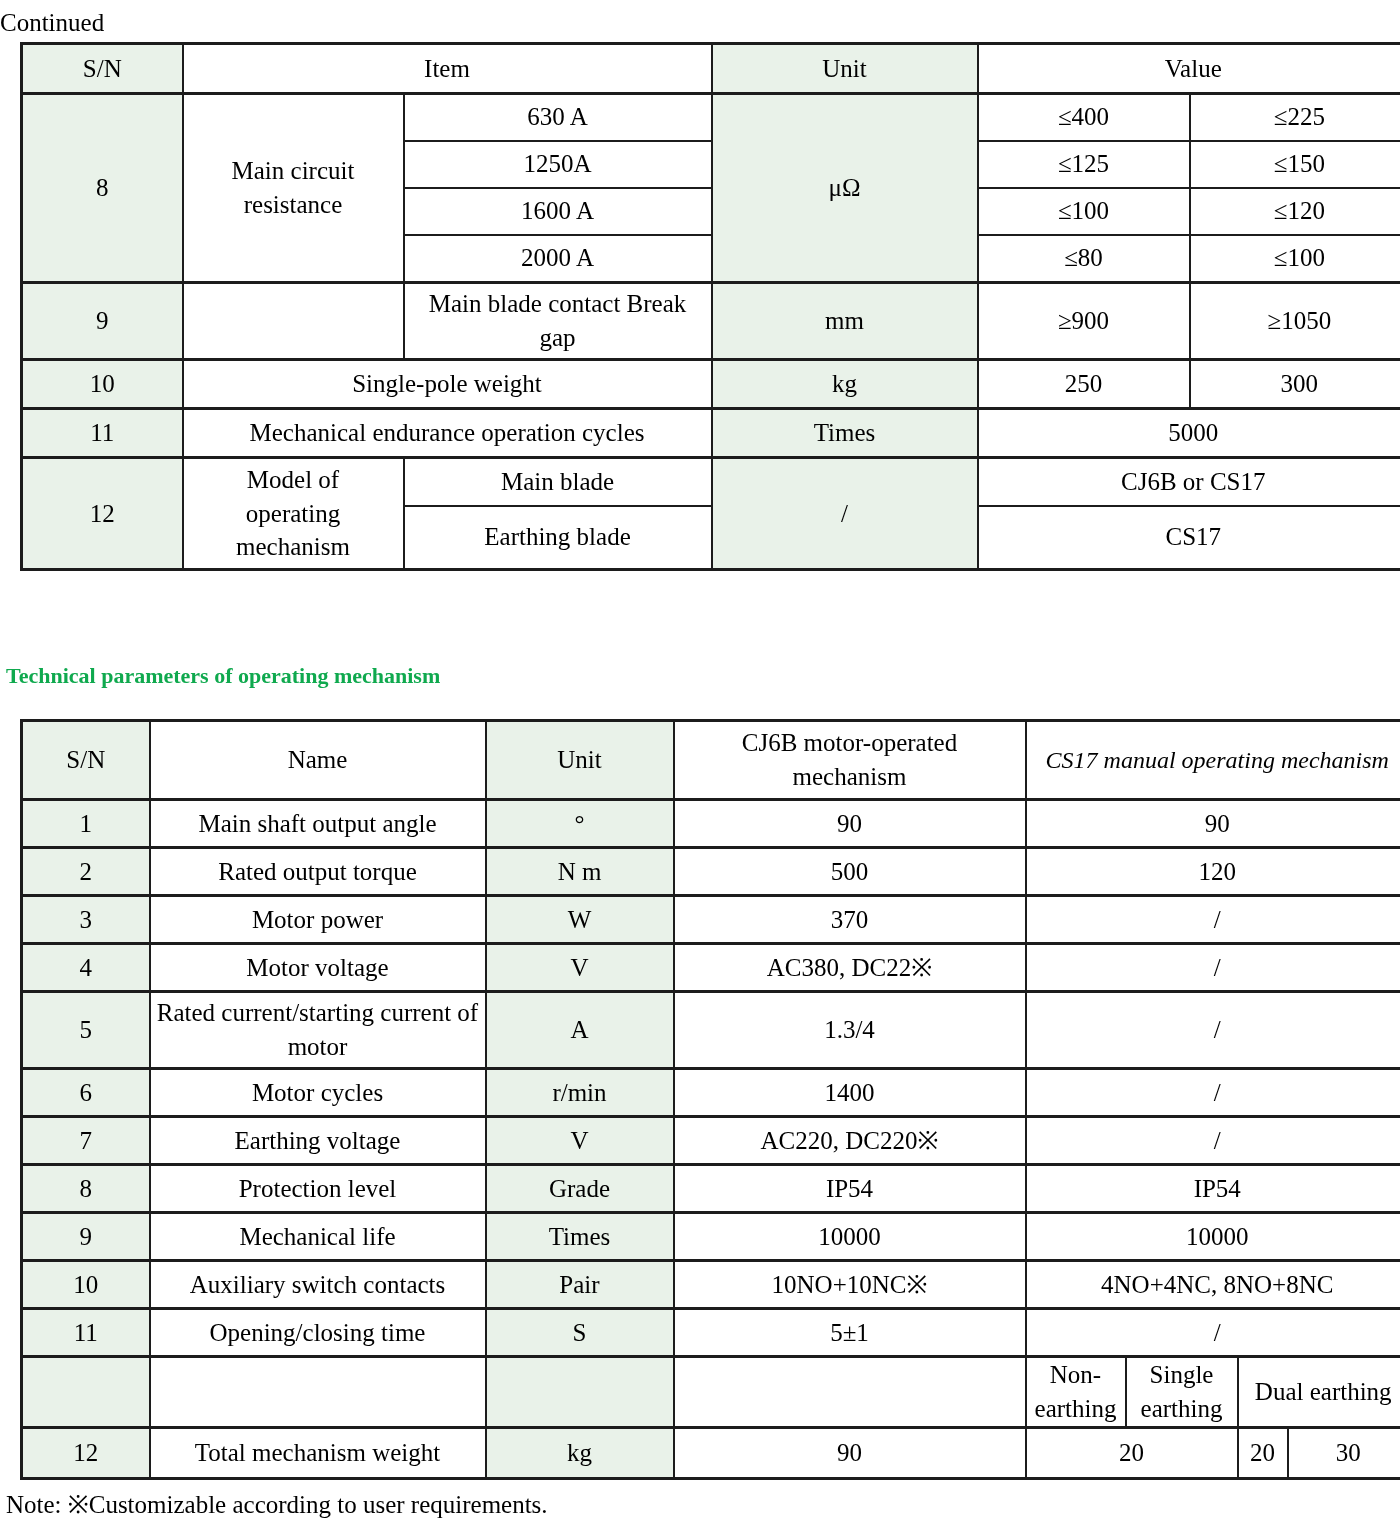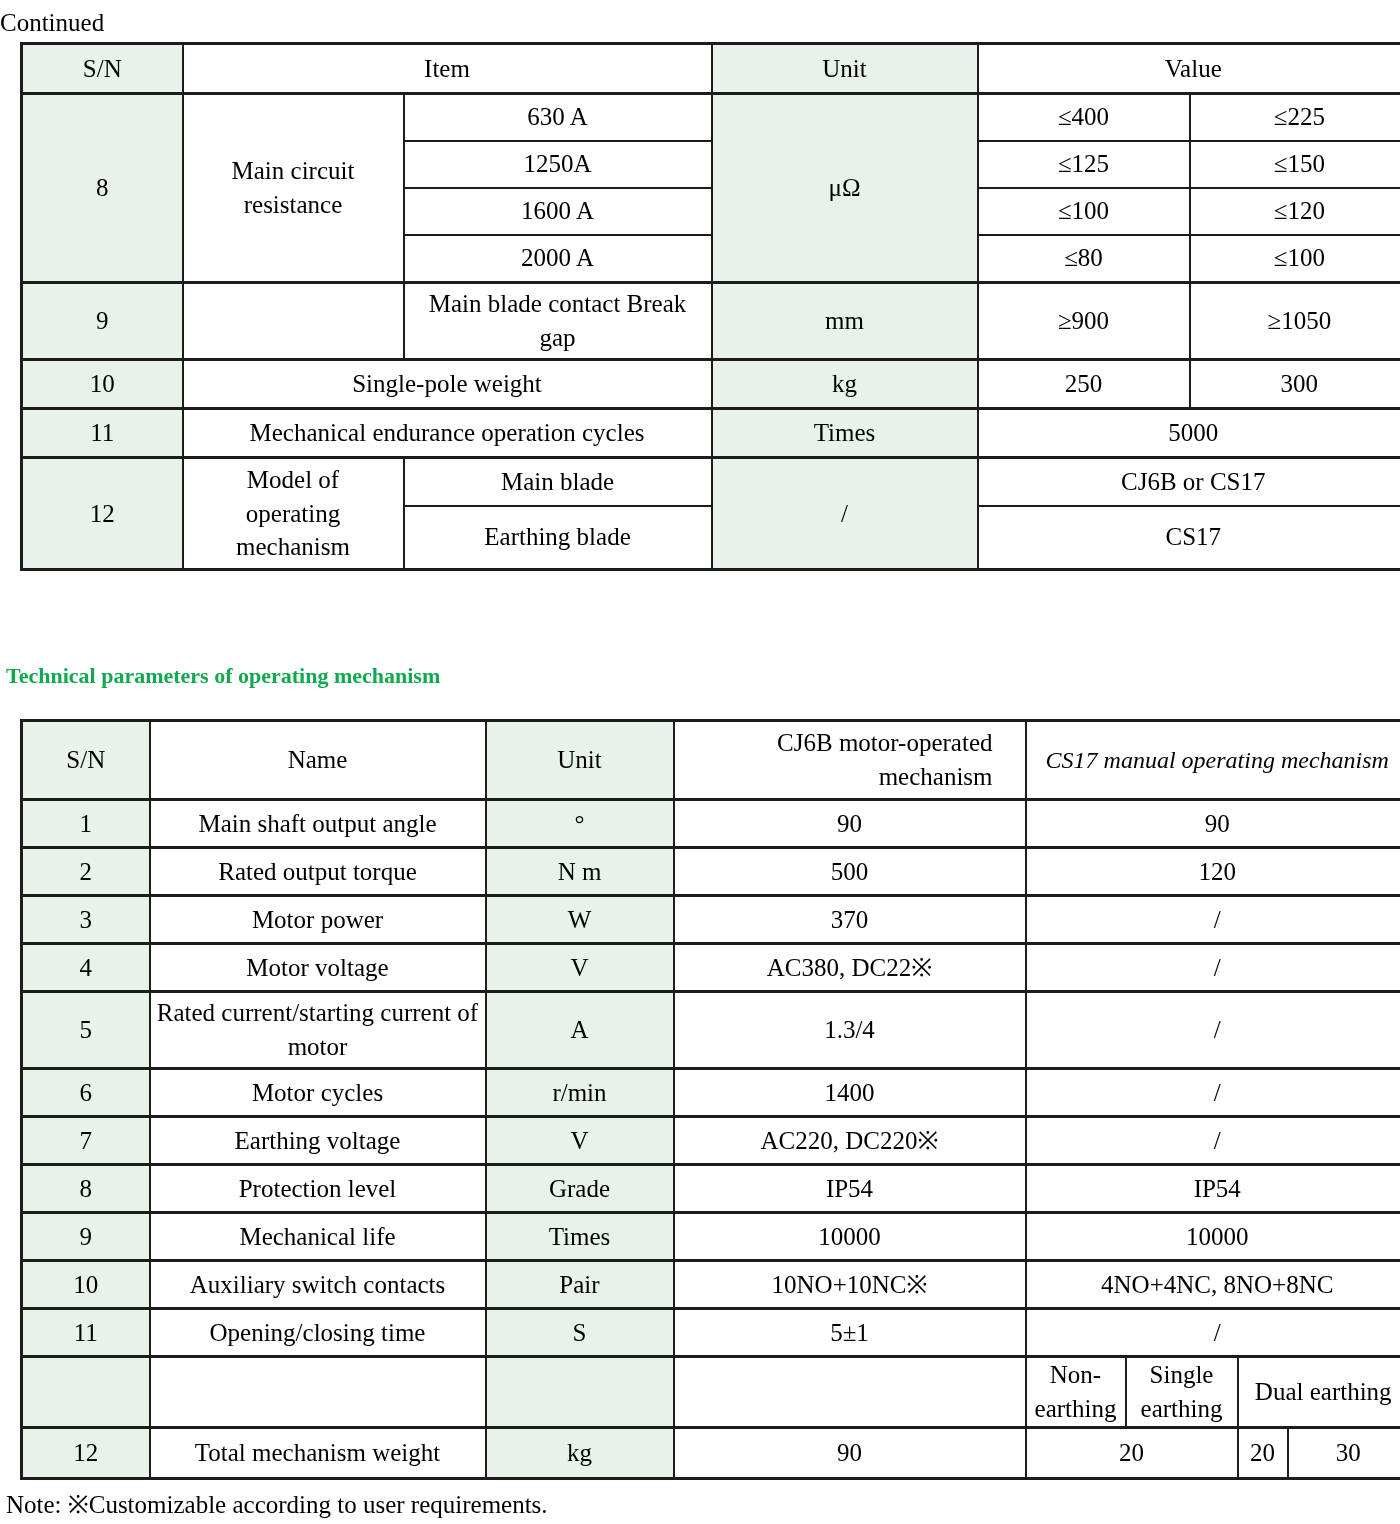--- a/index.html
+++ b/index.html
@@ -29,21 +29,21 @@
     overflow:hidden;word-wrap:break-word;
   }
   tr.m > td{border-top-width:3px;}
   .g{background-color:var(--cellGreen);}
   .section-title{
     color:var(--titleGreen);font-size:22px;font-weight:bold;
     margin:88px 0 26px 6px;line-height:34px;
   }
   .note{font-size:25px;margin:10px 0 0 6px;line-height:30px;}
   .pad-narrow{padding:0 30px;}
-  .cj6b-head{padding:0 32px;text-align:right;}
+  .cj6b-head{padding:0 11px;}
   .cs17-head{white-space:nowrap;font-size:24px;padding:0 2px;font-style:italic;}
   .tight{padding:0 2px;}
 </style>
 </head>
 <body>
 
 <div class="continued">Continued</div>
 
 <table>
   <colgroup>

